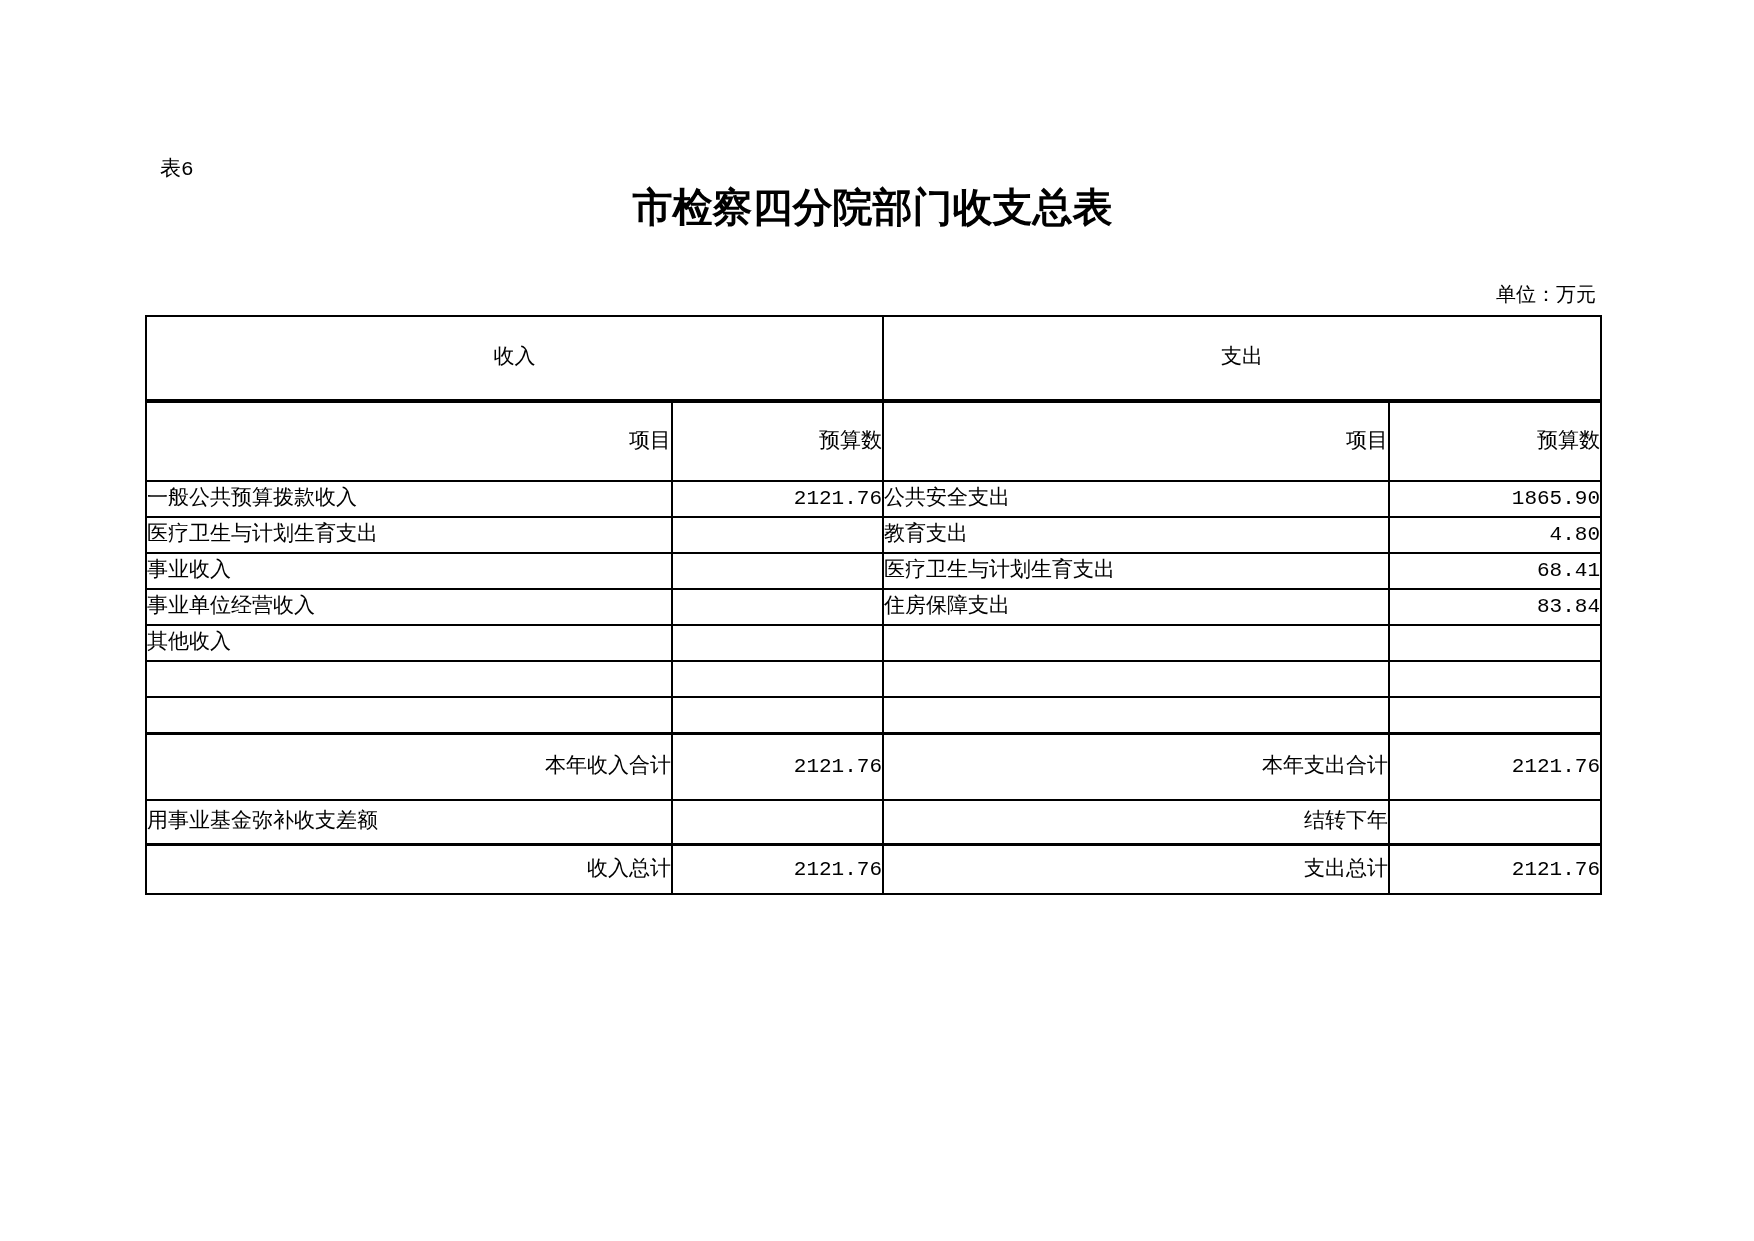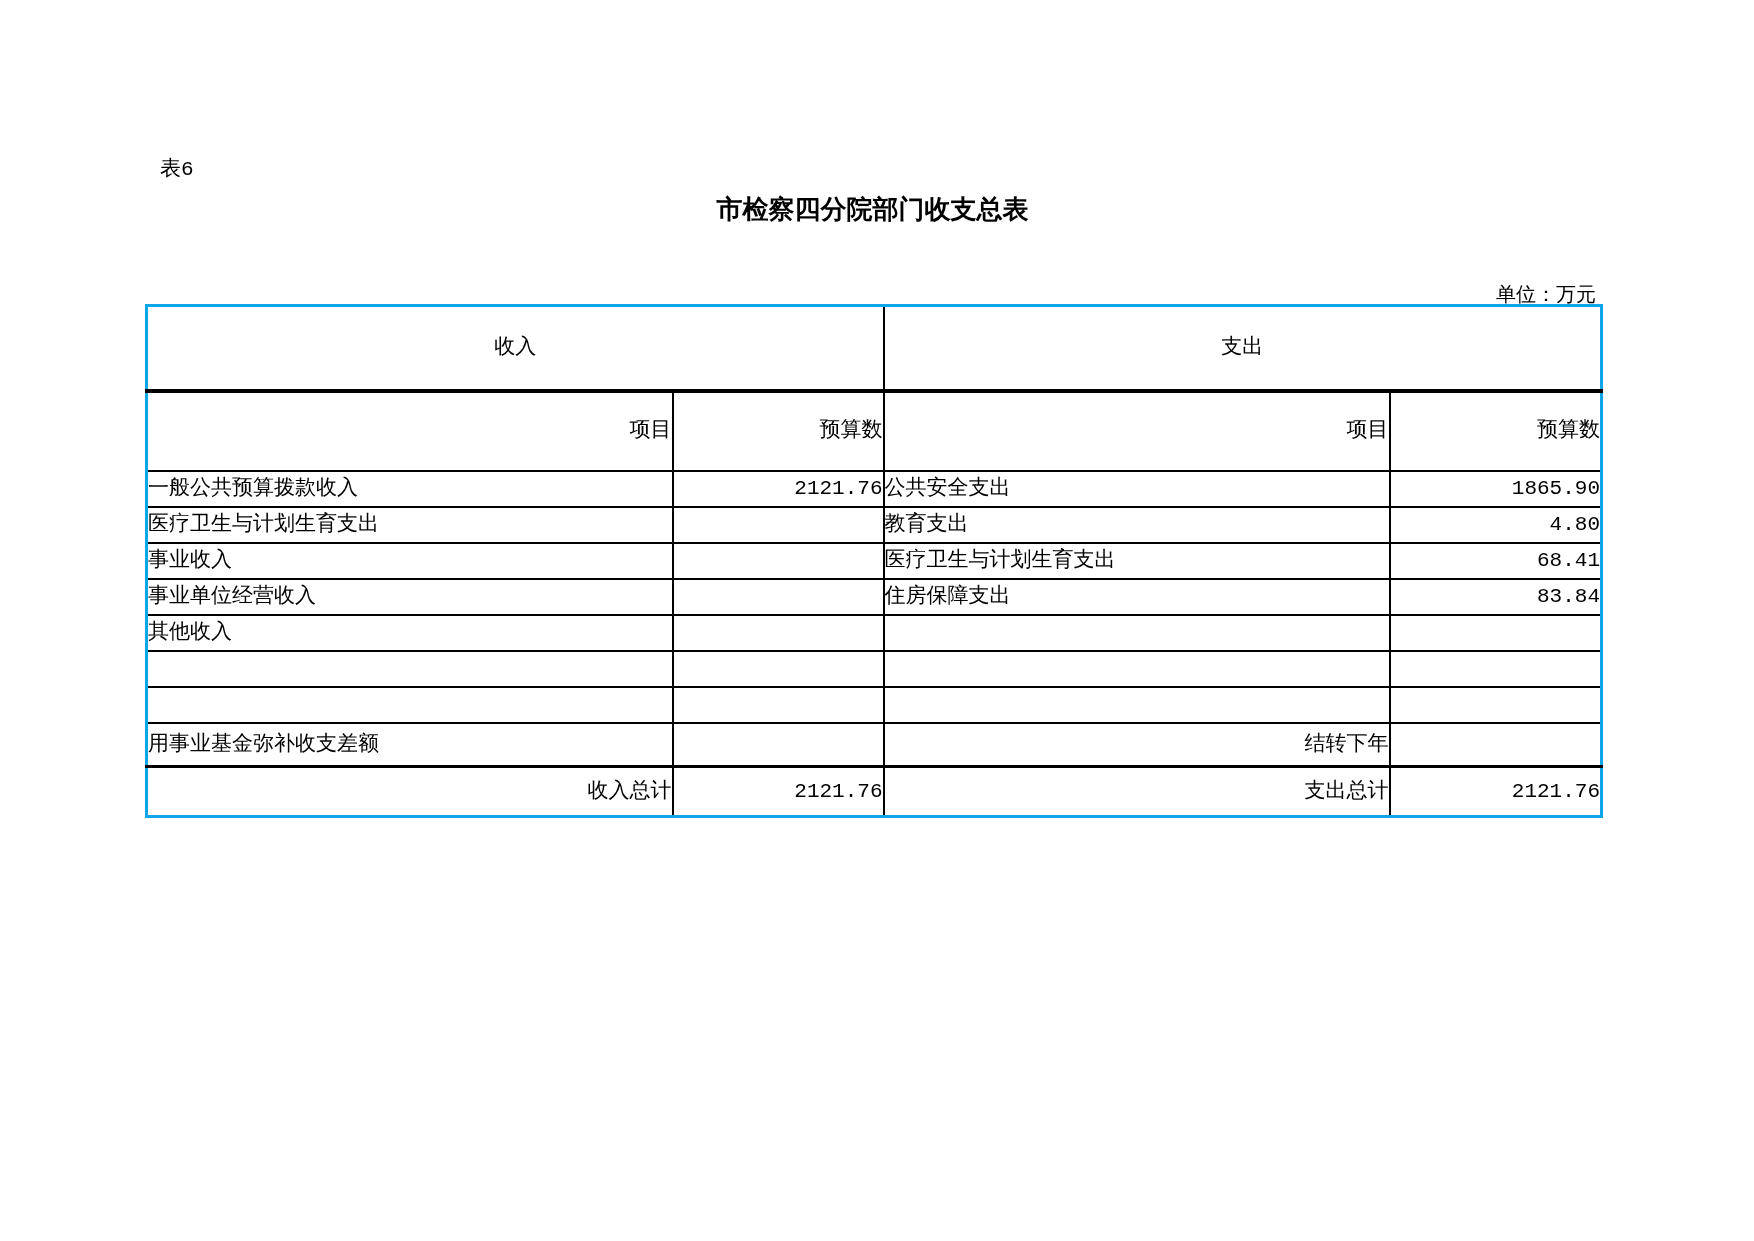--- a/index.html
+++ b/index.html
@@ -7,30 +7,30 @@
     position:relative; width:1754px; height:1241px; background:#ffffff;
     font-family:Liberation Mono, monospace; color:#000;
     overflow:hidden;
   }
   .sheet-label {
     position:absolute; left:160px; top:158px;
     font-size:21px; line-height:24px;
   }
   .doc-title {
     position:absolute; left:145px; top:193px; width:1455px;
-    text-align:center; font-size:26px; font-weight:bold; line-height:36px;
+    text-align:center; font-size:40px; font-weight:bold; line-height:36px;
   }
   .unit-note {
     position:absolute; left:145px; top:284px; width:1451px;
     text-align:right; font-size:20px; line-height:24px;
   }
   table.budget-table {
-    position:absolute; left:145px; top:304px; width:1455px;
+    position:absolute; left:145px; top:315px; width:1455px;
     border-collapse:collapse; table-layout:fixed;
-    border:3px solid #0ea5e9;
+    border:1px solid #0ea5e9;
   }
   table.budget-table td {
     border:2px solid #000;
     font-size:21px; line-height:1.2;
     padding:0; vertical-align:middle;
     overflow:hidden; white-space:nowrap;
   }
   tr.tr-section      { height:85px; }
   tr.tr-colhead      { height:80px; }
   tr.tr-data         { height:36px; }
@@ -108,20 +108,26 @@
         <td class="cell-num"></td>
         <td class="cell-left"></td>
         <td class="cell-num"></td>
       </tr>
       <tr class="tr-data">
         <td class="cell-left"></td>
         <td class="cell-num"></td>
         <td class="cell-left"></td>
         <td class="cell-num"></td>
       </tr>
+      <tr class="tr-subtotal">
+        <td class="cell-center">本年收入合计</td>
+        <td class="cell-num">2121.76</td>
+        <td class="cell-center">本年支出合计</td>
+        <td class="cell-num">2121.76</td>
+      </tr>
       <tr class="tr-carry-a">
         <td class="cell-left">用事业基金弥补收支差额</td>
         <td class="cell-num"></td>
         <td class="cell-center">结转下年</td>
         <td class="cell-num"></td>
       </tr>
       <tr class="tr-grandtotal">
         <td class="cell-center">收入总计</td>
         <td class="cell-num">2121.76</td>
         <td class="cell-center">支出总计</td>

